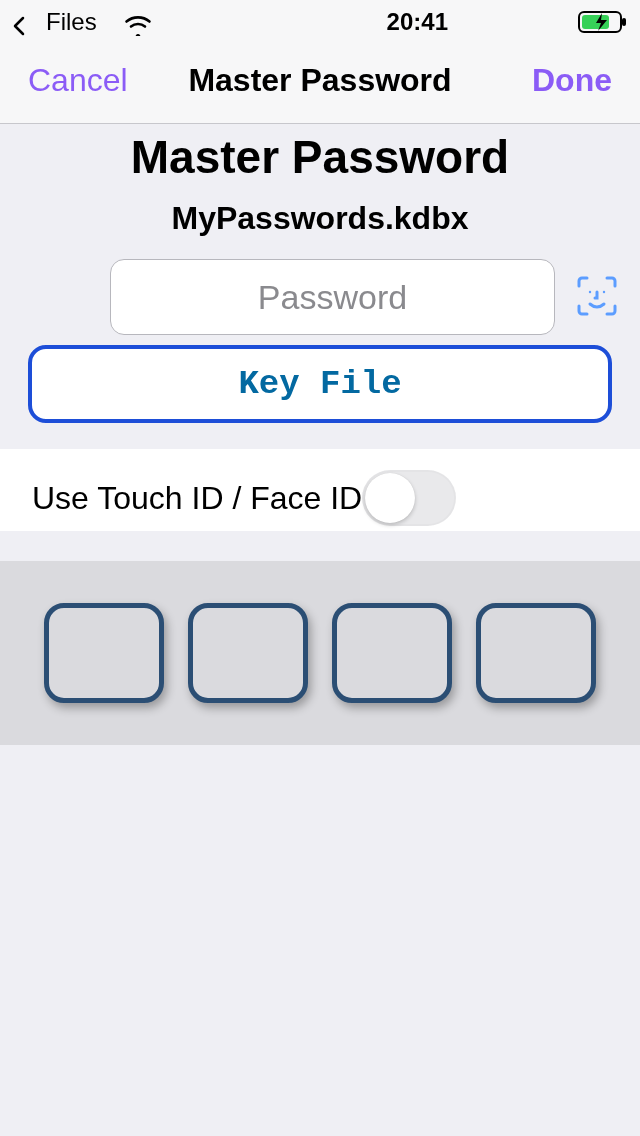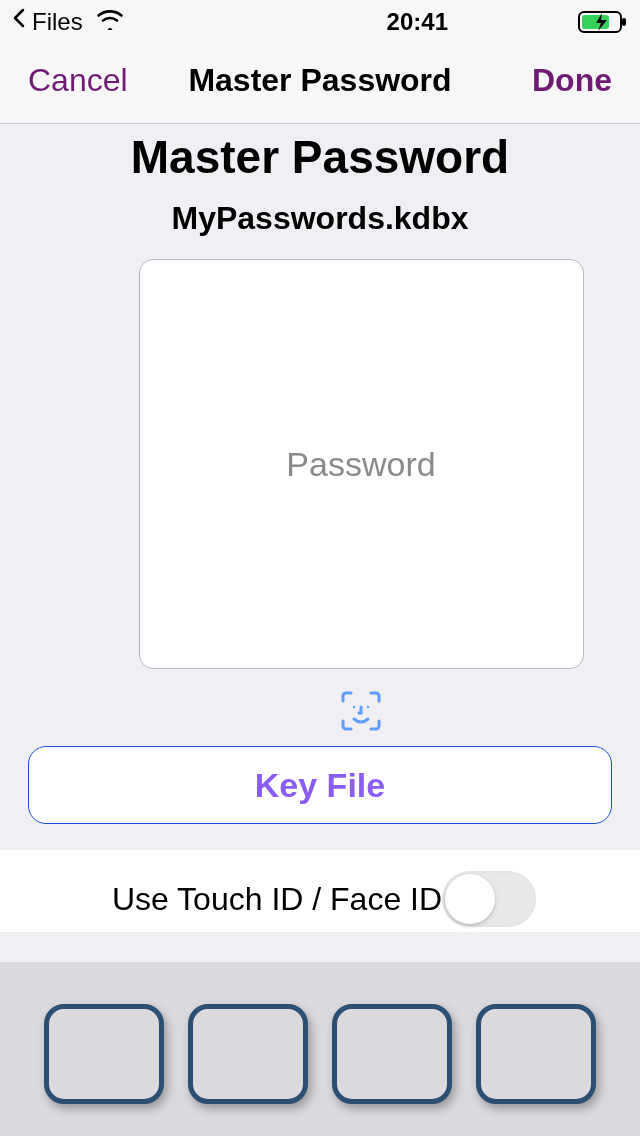--- a/index.html
+++ b/index.html
@@ -14,88 +14,88 @@
     .status-bar {
       height: 44px;
       background: #f7f7f8;
       display: flex;
       align-items: center;
       justify-content: space-between;
       padding: 0 12px;
       font-size: 24px;
       font-weight: 500;
     }
-    .status-left, .status-right { display: flex; align-items: flex-start; gap: 6px; width: 180px; }
+    .status-left, .status-right { display: flex; align-items: flex-end; gap: 20px; width: 180px; }
     .status-right { justify-content: flex-end; }
     .status-center { flex: 1; text-align: right; font-weight: 600; }
     .back-caret svg, .wifi svg, .battery svg { display: block; }
 
     
     .nav-bar {
       height: 80px;
       background: #f7f7f8;
       border-bottom: 1px solid #c7c7cc;
       display: flex;
       align-items: center;
       justify-content: space-between;
       padding: 0 28px 6px 28px;
     }
     .nav-side { width: 160px; }
     .nav-side.right { text-align: right; }
     .nav-btn {
-      color: #701a75;
+      color: #8b5cf6;
       font-size: 32px;
       background: none; border: none; cursor: pointer;
       font-family: inherit;
     }
     .nav-btn.done { font-weight: 600; }
     .nav-title { font-size: 32px; font-weight: 600; text-align: center; flex: 1; }
 
     
     .header-block { text-align: center; padding: 6px 20px 12px; }
     .big-title { font-size: 46px; font-weight: 600; }
     .subtitle { font-size: 32px; font-weight: 700; margin-top: 16px; }
 
     
-    .pw-row { display: flex; align-items: center; gap: 20px; padding: 10px 28px 0px 110px; flex-direction: column; }
+    .pw-row { display: flex; align-items: center; gap: 20px; padding: 10px 28px 0px 110px; }
     .pw-input {
       flex: 0 0 410px;
       height: 76px;
       border: 1px solid #b7b7bd;
       border-radius: 14px;
       background: #fff;
       font-size: 34px;
       text-align: center;
       color: #000;
       font-family: inherit;
     }
     .pw-input::placeholder { color: #8a8a8e; }
     .faceid-btn { flex: 0 0 auto; background: none; border: none; cursor: pointer; }
 
     
     .keyfile-wrap { padding: 10px 28px 26px; }
     .keyfile-btn {
       width: 100%; height: 78px;
-      border: 1px solid #1d4ed8;
+      border: 4px solid #1d4ed8;
       border-radius: 18px;
       background: #fff;
       font-size: 34px;
       font-weight: 600;
-      color: #8b5cf6;
-      font-family: Liberation Sans, sans-serif;
+      color: #0369a1;
+      font-family: Liberation Mono, monospace;
       cursor: pointer;
     }
 
     
     .settings-group { }
     .setting-row {
       background: #fff;
       display: flex;
       align-items: center;
-      justify-content: center;
+      justify-content: flex-start;
       padding: 16px 24px 0 32px;
       height: 82px;
     }
     .setting-row + .gap { height: 30px; background: #efeff4; }
     .setting-label { font-size: 32px; }
 
     
     .switch {
       position: relative;
       width: 94px; height: 56px;

